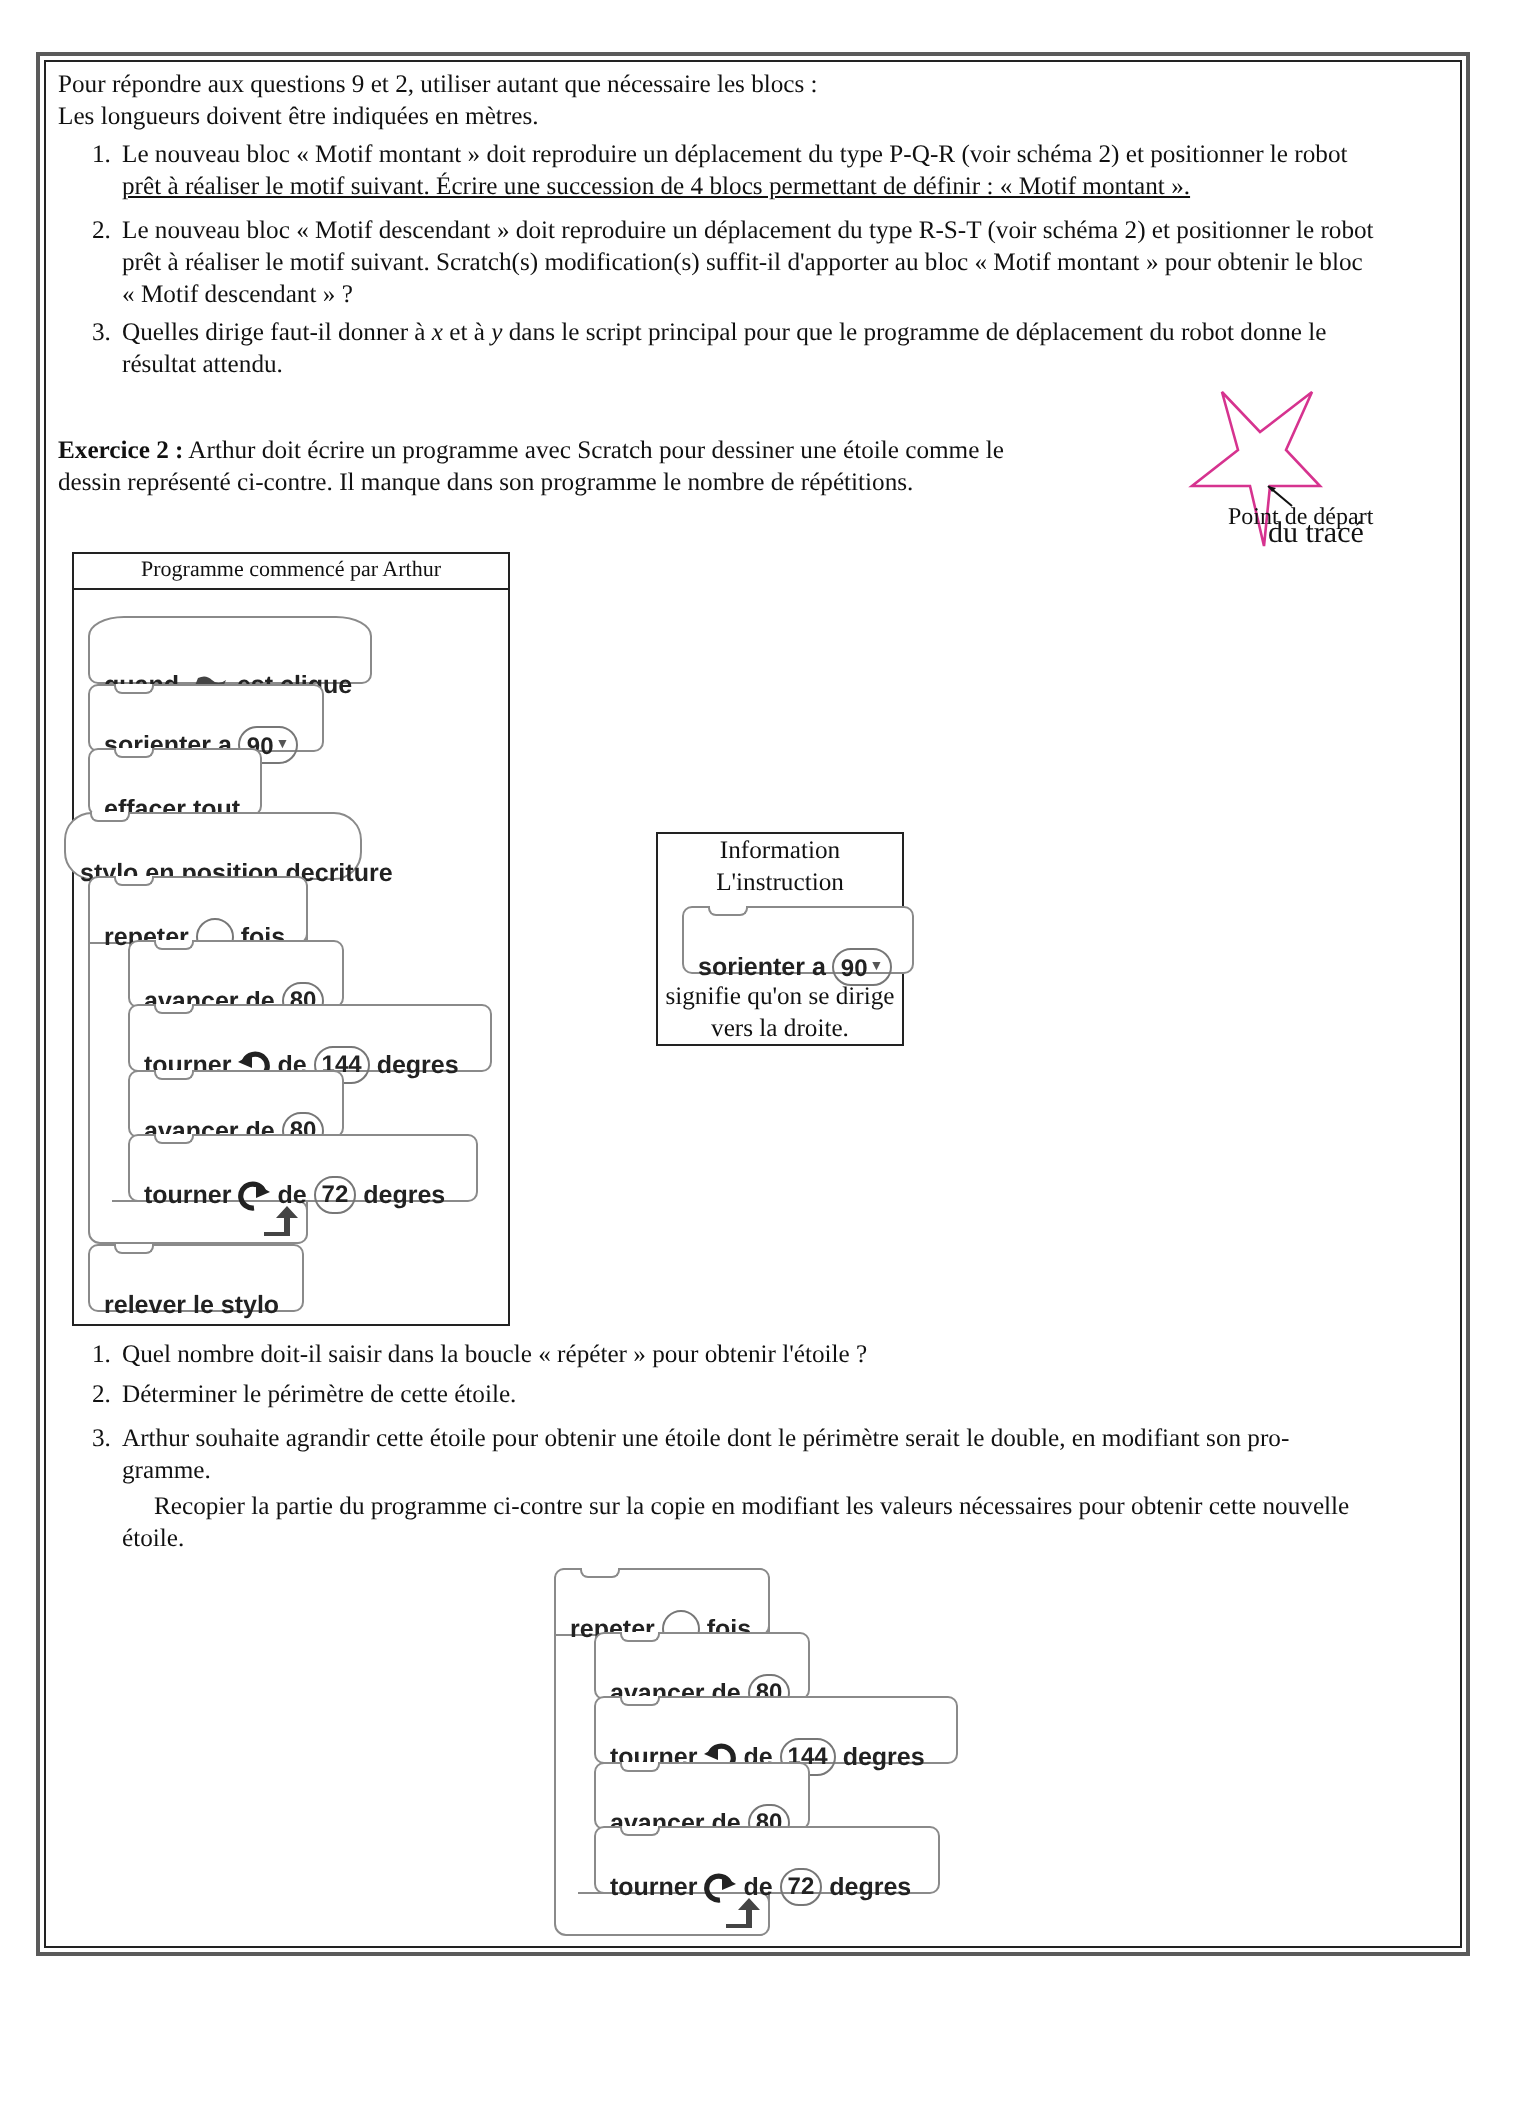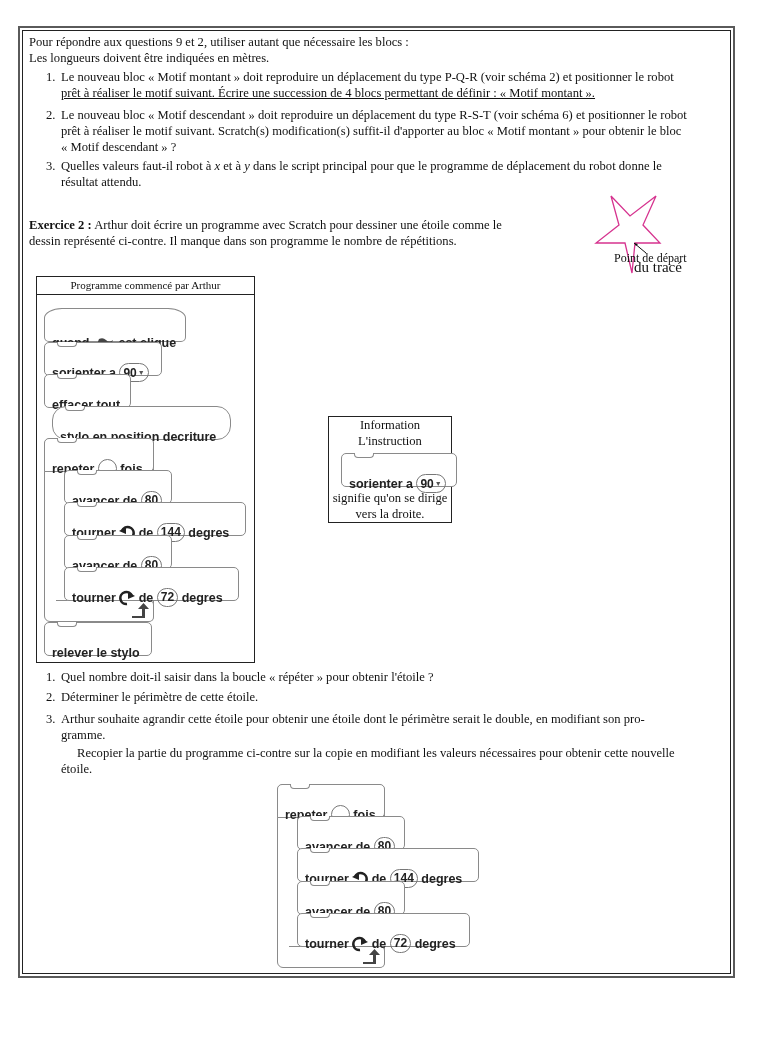--- a/index.html
+++ b/index.html
@@ -50,27 +50,27 @@
 <div class="txt" style="left:29px; top:34px;">Pour répondre aux questions 9 et 2, utiliser autant que nécessaire les blocs :</div>
 <div class="txt" style="left:29px; top:50px;">Les longueurs doivent être indiquées en mètres.</div>
 
 <div>
   <div class="qnum" style="left:46px; top:69px;">1.</div>
   <div class="txt" style="left:61px; top:69px;">Le nouveau bloc « Motif montant » doit reproduire un déplacement du type P-Q-R (voir schéma 2) et positionner le robot</div>
   <div class="txt" style="left:61px; top:85px;text-decoration:underline;">prêt à réaliser le motif suivant. Écrire une succession de 4 blocs permettant de définir : « Motif montant ».</div>
 </div>
 <div>
   <div class="qnum" style="left:46px; top:107px;">2.</div>
-  <div class="txt" style="left:61px; top:107px;">Le nouveau bloc « Motif descendant » doit reproduire un déplacement du type R-S-T (voir schéma 6) et positionner le robot</div>
+  <div class="txt" style="left:61px; top:107px;">Le nouveau bloc « Motif descendant » doit reproduire un déplacement du type R-S-T (voir schéma 2) et positionner le robot</div>
   <div class="txt" style="left:61px; top:123px;">prêt à réaliser le motif suivant. Scratch(s) modification(s) suffit-il d'apporter au bloc « Motif montant » pour obtenir le bloc</div>
   <div class="txt" style="left:61px; top:139px;">« Motif descendant » ?</div>
 </div>
 <div>
   <div class="qnum" style="left:46px; top:158px;">3.</div>
-  <div class="txt" style="left:61px; top:158px;"><span>Quelles valeurs faut-il robot à </span><span class="ital">x</span><span> et à </span><span class="ital">y</span><span> dans le script principal pour que le programme de déplacement du robot donne le</span></div>
+  <div class="txt" style="left:61px; top:158px;"><span>Quelles dirige faut-il donner à </span><span class="ital">x</span><span> et à </span><span class="ital">y</span><span> dans le script principal pour que le programme de déplacement du robot donne le</span></div>
   <div class="txt" style="left:61px; top:174px;">résultat attendu.</div>
 </div>
 
 <div class="txt" style="left:29px; top:217px;text-align:center;"><span class="bold">Exercice 2 :</span><span> Arthur doit écrire un programme avec Scratch pour dessiner une étoile comme le</span></div>
 <div class="txt" style="left:29px; top:233px;">dessin représenté ci-contre. Il manque dans son programme le nombre de répétitions.</div>
 
 <div style="position:absolute; left:588px; top:193px; width:120px; height:85px;">
   <svg width="120" height="85" viewBox="0 0 120 85">
     <polygon points="23,3 42,23 68,3 55,32 72,50 47,50 44,80 37,50 8,50 31,32" fill="none" stroke="#d6338f" stroke-width="1.3" stroke-linejoin="miter"></polygon>
     <line x1="58" y1="60" x2="46" y2="50" stroke="#111" stroke-width="1"></line>
@@ -91,21 +91,21 @@
     </svg>
   <span>est clique</span>
 </div>
 <div class="sb" style="left:44px; top:342px; width:118px;">
   <span>sorienter a</span>
   <span class="pill"><span>90</span><span class="caret">▼</span></span>
 </div>
 <div class="sb" style="left:44px; top:374px; width:87px;">
   <span>effacer tout</span>
 </div>
-<div class="sb" style="left:52px; top:406px; width:179px;border-radius:14px;">
+<div class="sb" style="left:32px; top:406px; width:149px;border-radius:14px;">
   <span>stylo en position decriture</span>
 </div>
 
 <div class="c-block" style="left:44px; top:438px; width:110px; height:184px;"></div>
 <div class="sb" style="left:44px; top:438px; width:110px; border-bottom-left-radius:0;">
   <span>repeter</span>
   <span class="pill empty"><span></span></span>
   <span>fois</span>
 </div>
 <div class="c-arm" style="left:56px; top:600px; width:98px; height:22px;"></div>

